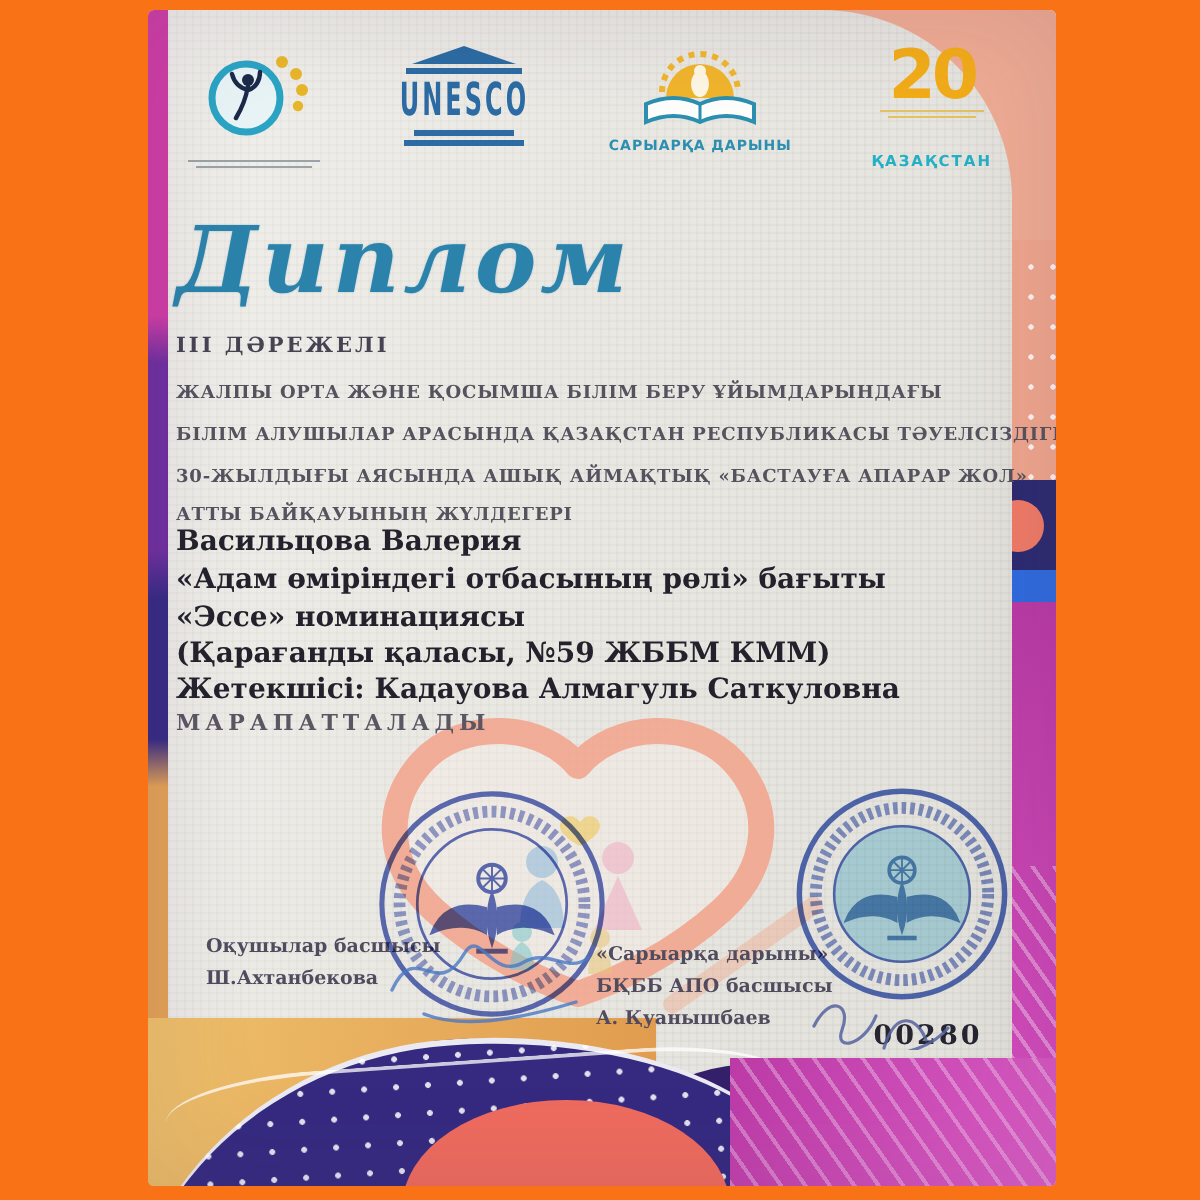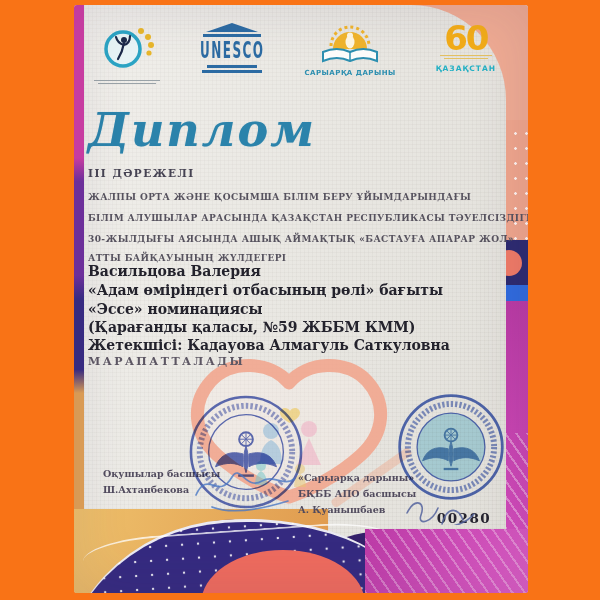--- a/index.html
+++ b/index.html
@@ -75,21 +75,21 @@
   .u-roof{width:0;height:0;border-left:26px solid transparent;border-right:26px solid transparent;
       border-bottom:9px solid #2c6ba3;}
   .u-beam{width:58px;height:3px;background:#2c6ba3;margin-top:2px;}
   .u-step1{width:50px;height:3px;background:#2c6ba3;margin-top:3px;}
   .u-step2{width:60px;height:3px;background:#2c6ba3;margin-top:2px;}
   .mini-cap{font-family:"DejaVu Sans",sans-serif;font-weight:700;color:#2d8fb0;
       font-size:7px;letter-spacing:.5px;margin-top:2px;white-space:nowrap;}
   .thirty-num{font-family:"DejaVu Sans",sans-serif;font-weight:900;font-size:34px;
       line-height:30px;color:#f2ac18;letter-spacing:-2px;}
   .thirty-cap{font-family:"DejaVu Sans",sans-serif;font-weight:700;font-size:7.5px;
-      color:#23b0c4;letter-spacing:1px;margin-top:3px;}
+      color:#23b0c4;letter-spacing:1px;margin-top:15px;}
   .thirty-lines i{display:block;height:1.5px;background:#e4c162;margin:1.5px auto;}
 
   
   .t-center{position:absolute;left:14px;right:28px;text-align:left;z-index:4;}
   .title{top:98px;font-style:italic;font-weight:700;font-size:46px;color:#2b83ab;
       letter-spacing:2px;text-shadow:0 0 1px rgba(43,131,171,.4);}
   .degree{top:162px;font-size:10.5px;font-weight:700;color:#464353;letter-spacing:1.5px;}
   .pre{font-size:9px;font-weight:700;color:#56525e;letter-spacing:.4px;white-space:nowrap;}
   .pre1{top:187px;} .pre2{top:208px;} .pre3{top:229px;} .pre4{top:248px;}
   .bold-line{font-size:14px;font-weight:700;color:#23222c;white-space:nowrap;}
@@ -161,21 +161,21 @@
           <path d="M20 23 a19 19 0 0 1 38 0" fill="none" stroke="#f0b42c" stroke-width="3" stroke-dasharray="3 3"></path>
           <ellipse cx="39" cy="19" rx="4.5" ry="6.5" fill="#fdf6e2"></ellipse>
           <circle cx="39" cy="12.5" r="3" fill="#fdf6e2"></circle>
           <path d="M12 29 Q26 23 39 29 Q52 23 66 29 L66 38 Q52 32 39 38 Q26 32 12 38 Z" fill="#fdfdfb" stroke="#2d8fb0" stroke-width="2"></path>
           <path d="M39 29 L39 38" stroke="#2d8fb0" stroke-width="1.5"></path>
         </svg>
         <div class="mini-cap">САРЫАРҚА ДАРЫНЫ</div>
       </div>
 
       <div class="logo">
-        <div class="thirty-num">60</div>
+        <div class="thirty-num">20</div>
         <div class="thirty-lines">
           <i style="width:52px"></i>
             <i style="width:44px"></i>
         </div>
         <div class="thirty-cap">ҚАЗАҚСТАН</div>
       </div>
     </div>
 
     <div class="t-center title">Диплом</div>
     <div class="t-center degree">ІІІ ДӘРЕЖЕЛІ</div>

